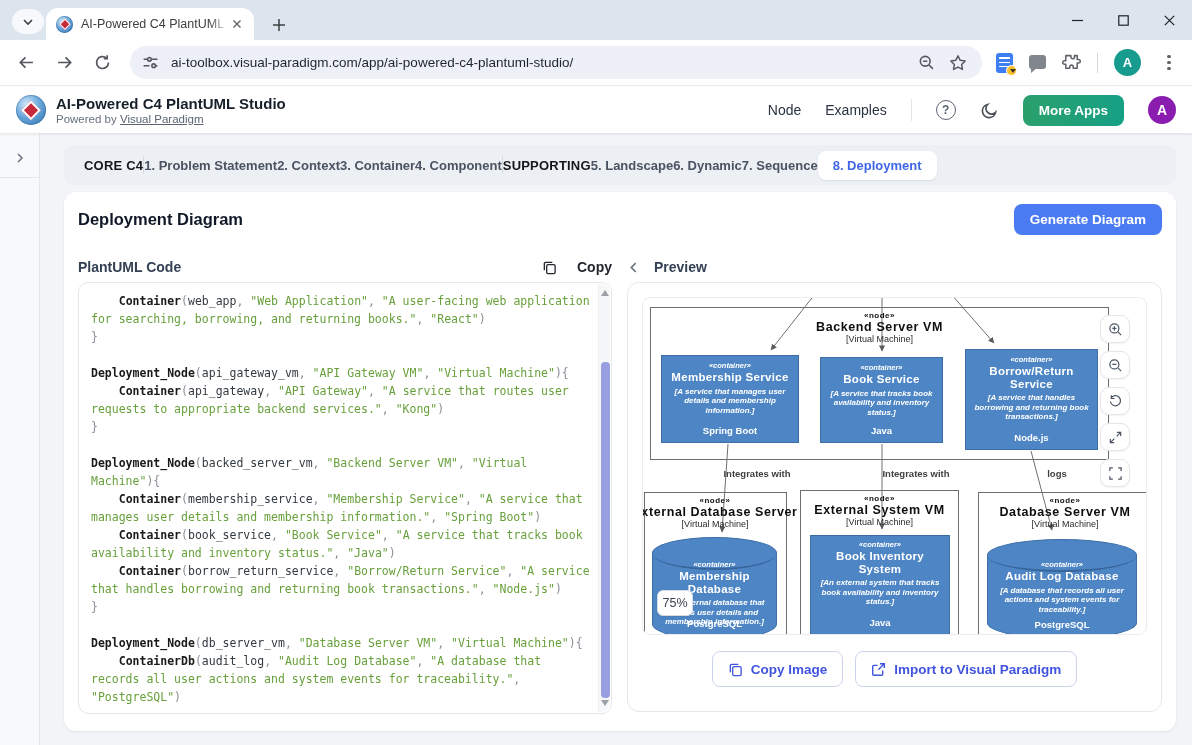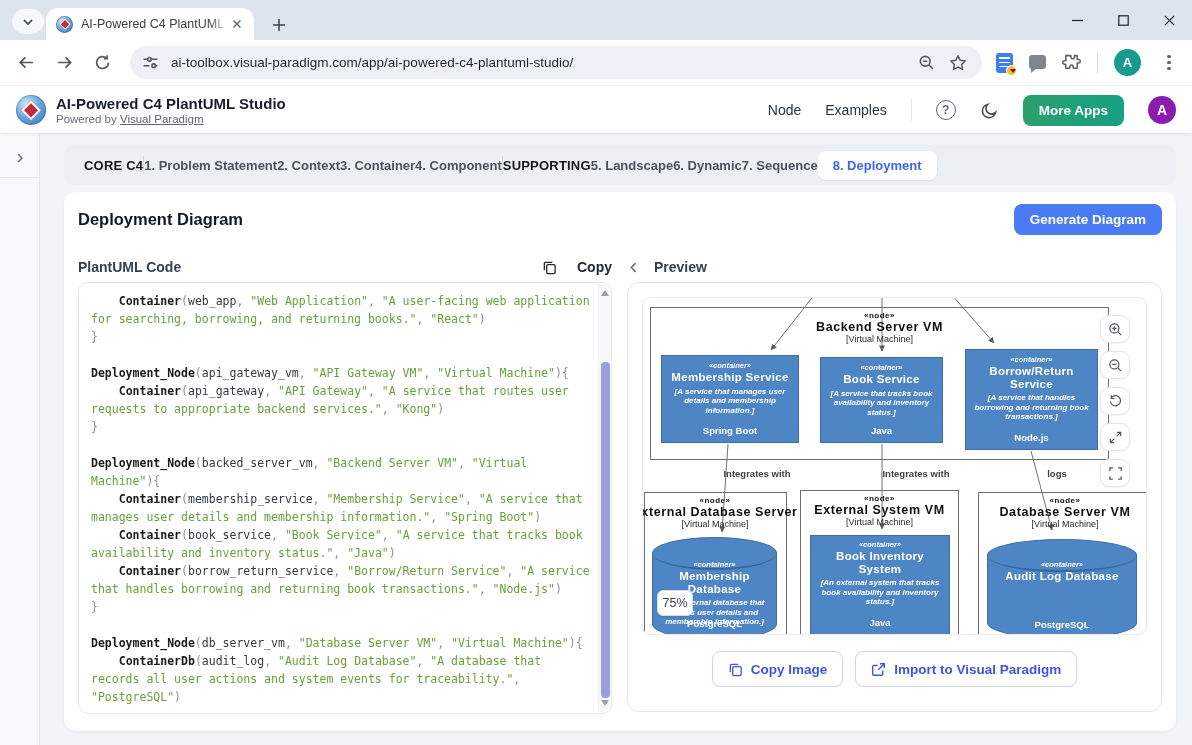--- a/index.html
+++ b/index.html
@@ -400,20 +400,21 @@
 
             <div class="boundary" style="left:335px; top:194px; width:174px; height:148px;"></div>
             <div class="bd-label" style="left:335px; top:198px; width:174px;">
               <div class="bd-stereo">«node»</div>
               <div class="bd-name">Database Server VM</div>
               <div class="bd-meta">[Virtual Machine]</div>
             </div>
             <div class="cyl" style="left:344px; top:241px; width:150px; height:100px; padding-top:20px;">
               <span class="c-stereo">«container»</span>
               <span class="c-name">Audit Log Database</span>
+              <span class="c-desc">[A database that records all user actions and system events for traceability.]</span>
               <span class="c-tech" style="bottom:8px;">PostgreSQL</span>
             </div>
 
             <span class="zoom-badge">75%</span>
           </div>
 
           <div class="pv-controls">
             <span class="pv-btn">
               <svg width="15" height="15" viewBox="0 0 16 16">
                   <circle cx="6.8" cy="6.8" r="4.8" fill="none" stroke="currentColor" stroke-width="1.3"></circle>

